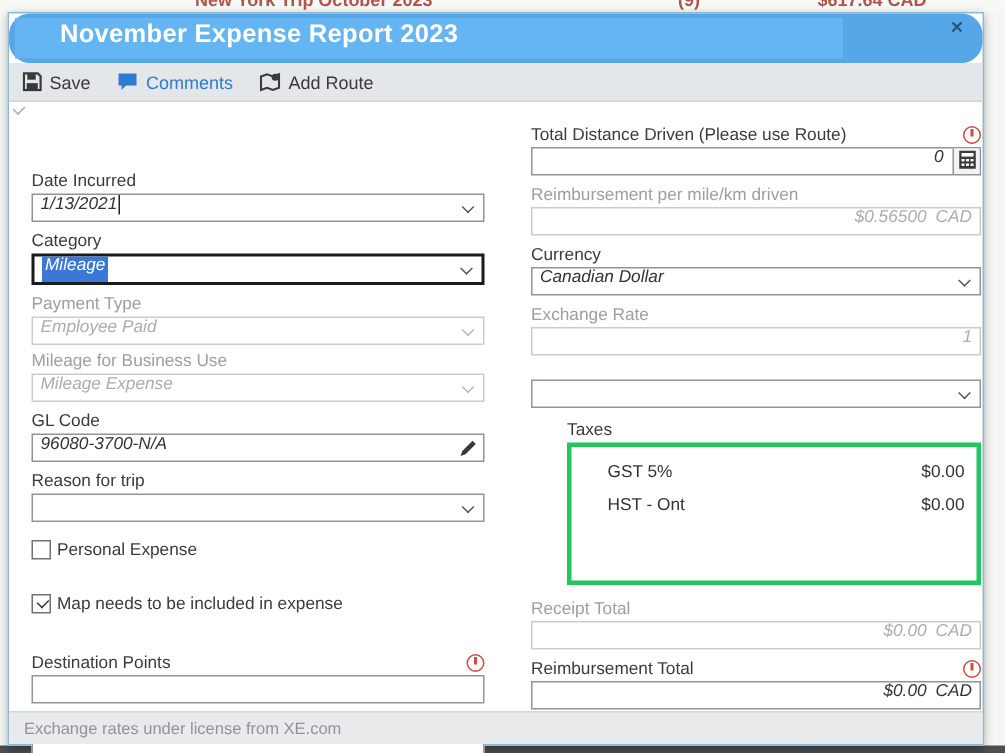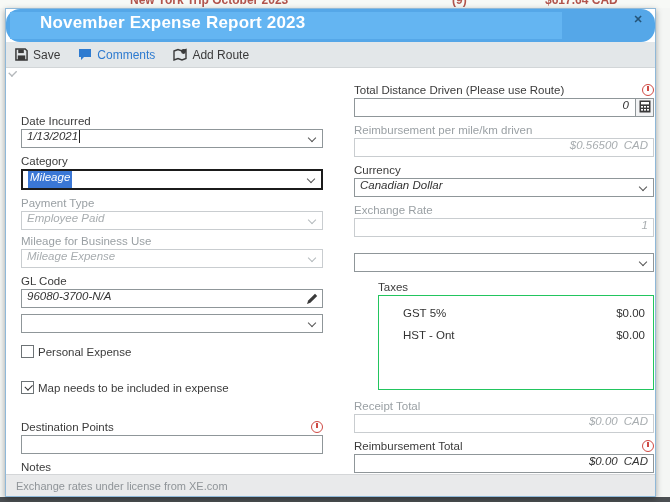--- a/index.html
+++ b/index.html
@@ -80,21 +80,21 @@
     border-left:1.8px solid #333; border-bottom:1.8px solid #333; transform:rotate(-45deg); }
   .cb.dis { border-color:#c3c8cb; background:#f4f5f6; }
   .cb.dis.checked::after { border-color:#b3b8bb; }
   .cbl { font-size:11.5px; color:#3b3b3b; }
 
   .cb-personal { margin-top:12px; }
   .cb-map { margin-top:23px; }
   .f-dest { margin-top:26px; }
 
   .f-bare-select { margin-top:16px; }
-  .taxes-box { height:95px; border:1px solid #22c55e; background:#fff; padding:6px 8px 0 8px; }
+  .taxes-box { height:95px; border:3px solid #22c55e; background:#fff; padding:6px 8px 0 8px; }
   .tax-row { display:flex; align-items:center; height:22px; font-size:11.5px; color:#333; }
   .tax-row .cb { margin-right:16px; }
   .tax-amt { margin-left:auto; }
   .f-taxes { margin-top:8px;margin-left:24px; }
   .f-receipt { margin-top:9px; }
 
   .footer { position:absolute; left:0; bottom:0; width:100%; height:22px;
     background:#e9eaeb; border-top:1px solid #d4d6d8; display:flex; align-items:center;
     padding-left:10px; font-size:11px; color:#8f9498; }
 </style>
@@ -211,20 +211,23 @@
             <span>96080-3700-N/A</span>
             <span class="pencil-wrap">
               <svg width="12" height="12" viewBox="0 0 12 12">
                   <path d="M1 11 l1.2-3.4 L9 0.8 l2.2 2.2 -6.8 6.8 z" fill="#3a3a3a"></path>
                 </svg>
             </span>
           </div>
         </div>
 
         <div class="field">
+          <div class="lblrow">
+              <span class="lbl">Reason for trip</span>
+            </div>
           <div class="sel">
             <span></span>
             <span class="chev"></span>
           </div>
         </div>
 
         <div class="cbrow cb-personal">
           <span class="cb"></span>
           <span class="cbl">Personal Expense</span>
         </div>

